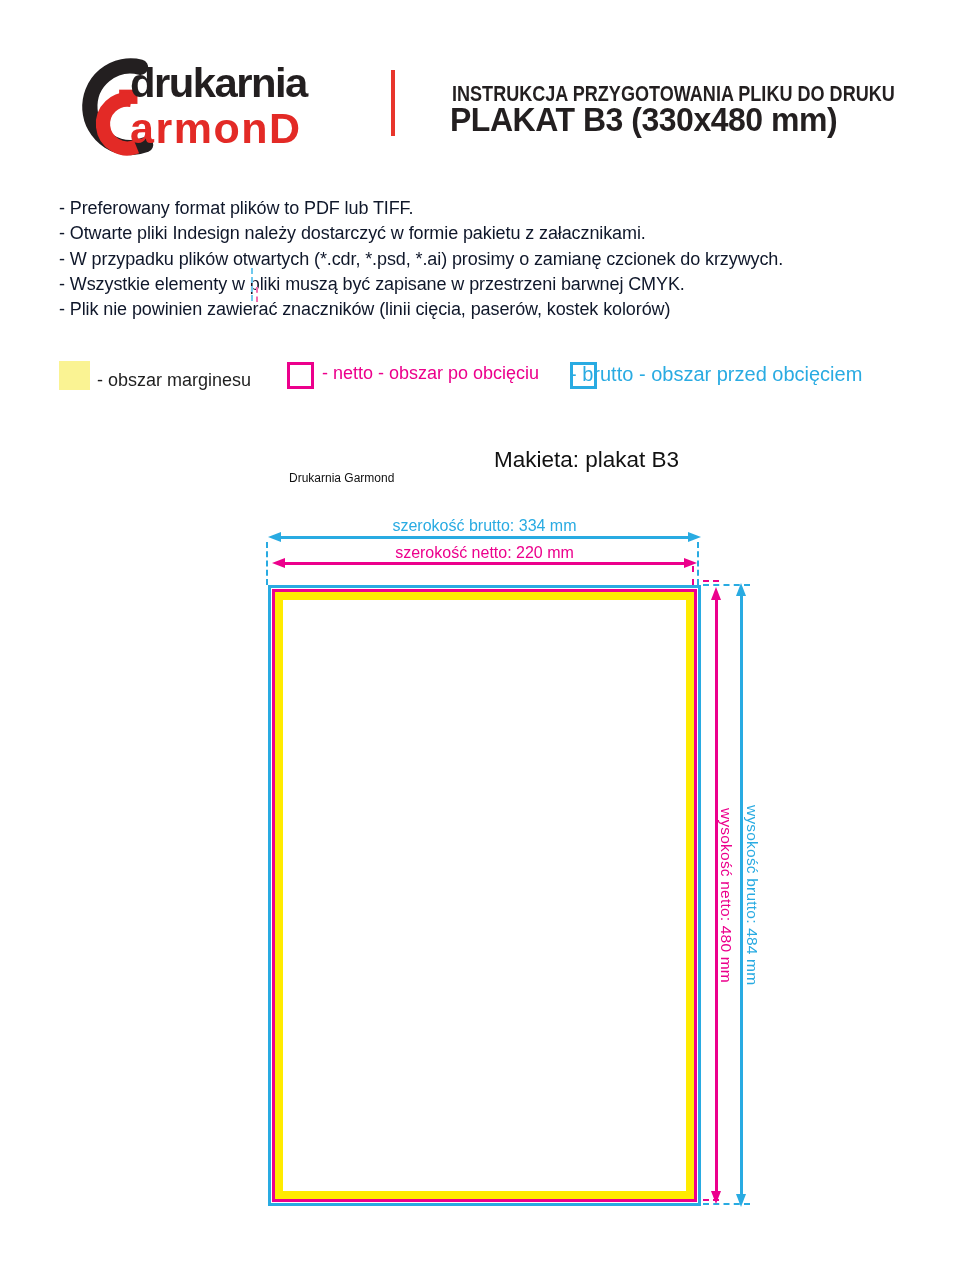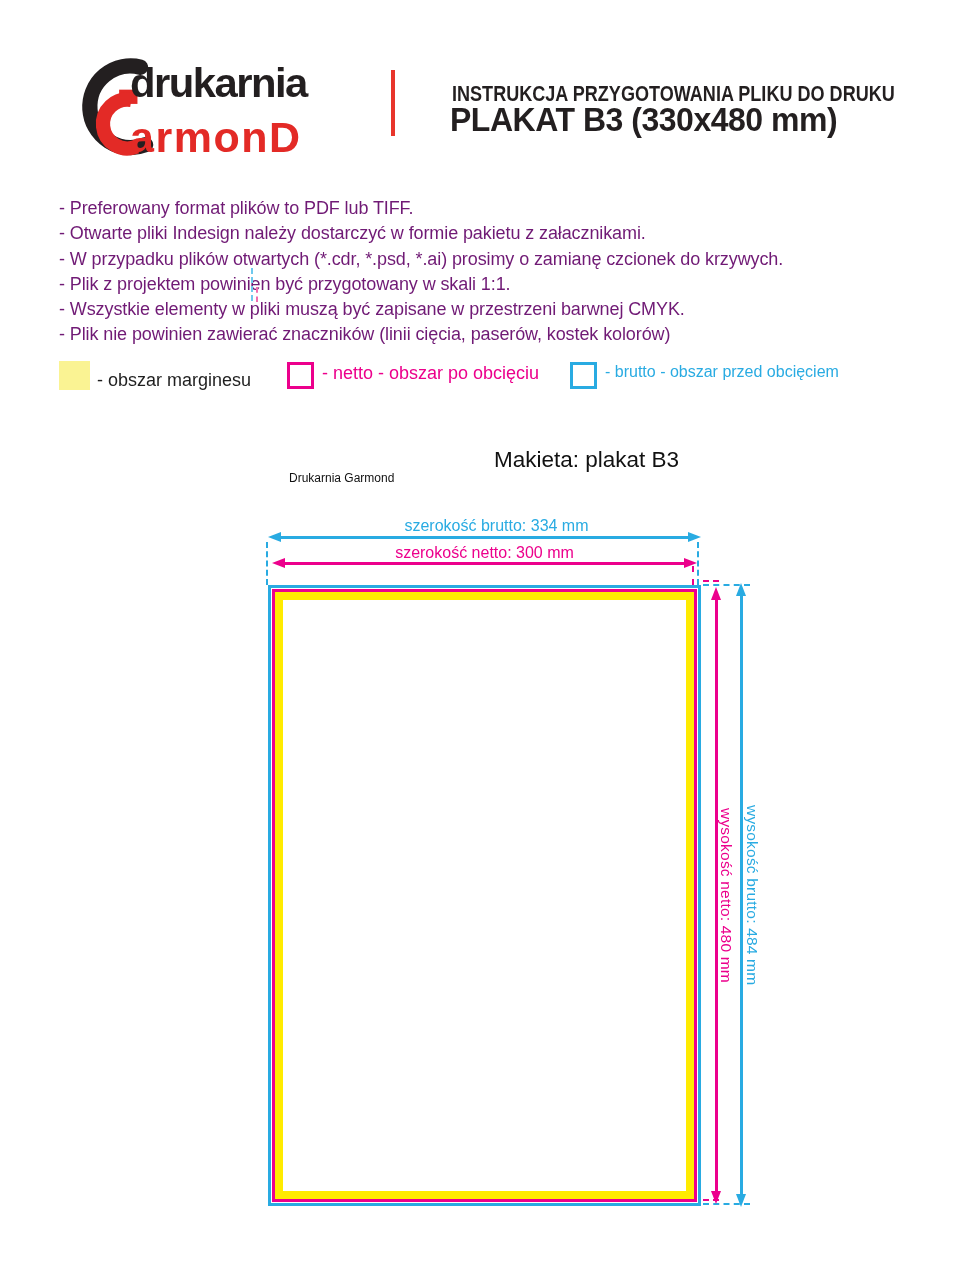--- a/index.html
+++ b/index.html
@@ -3,51 +3,51 @@
 <meta charset="utf-8">
 <style>
   html,body{margin:0;padding:0;background:#fff;}
   .page{position:relative;width:969px;height:1264px;background:#ffffff;overflow:hidden;
         font-family:"Liberation Sans","DejaVu Sans",sans-serif;color:#231F20;}
 
   
   .logo-swoosh{position:absolute;left:60px;top:55px;width:106px;height:106px;}
   .logo-line1{position:absolute;left:130px;top:60px;font-size:41px;font-weight:800;
               letter-spacing:-1.5px;color:#231F20;transform:scaleX(1.02);transform-origin:left top;}
-  .logo-line2{position:absolute;left:130px;top:113px;font-size:43px;font-weight:800;
+  .logo-line2{position:absolute;left:130px;top:104px;font-size:43px;font-weight:800;
               letter-spacing:1.5px;color:#E32A26;}
   .divider{position:absolute;left:391px;top:70px;width:4px;height:66px;background:#E8352B;}
   .subtitle{position:absolute;left:452px;top:82px;font-size:21.5px;font-weight:700;
             white-space:nowrap;transform:scaleX(.84);transform-origin:left top;color:#231F20;}
   .title{position:absolute;left:450px;top:101px;font-size:33px;font-weight:800;
          white-space:nowrap;letter-spacing:-.5px;transform:scaleX(.97);transform-origin:left top;color:#231F20;}
 
   
   .instructions{position:absolute;left:59px;top:196px;width:880px;font-size:18px;
-                line-height:25.3px;color:#701a75;letter-spacing:-.1px;}
+                line-height:25.3px;color:#0f172a;letter-spacing:-.1px;}
   .instruction-line{white-space:nowrap;}
 
   
   .artifact-cyan{position:absolute;left:251px;top:268px;height:33px;width:0;border-left:2px dashed #6fc9ee;}
   .artifact-magenta{position:absolute;left:256px;top:287px;height:15px;width:0;border-left:2px dashed #f06eb0;}
 
   
   .sw-margin{position:absolute;left:59px;top:361px;width:31px;height:29px;background:#FAF393;}
   .lb-margin{position:absolute;left:97px;top:363px;font-size:18px;color:#1f1f1f;white-space:nowrap;margin-top:7px;}
   .sw-netto{position:absolute;left:287px;top:362px;width:21px;height:21px;background:#fff;border:3.5px solid #EC008C;}
   .lb-netto{position:absolute;left:322px;top:363px;font-size:18px;color:#EC008C;white-space:nowrap;}
   .sw-brutto{position:absolute;left:570px;top:362px;width:21px;height:21px;background:#fff;border:3.5px solid #29ABE2;}
-  .lb-brutto{position:absolute;left:605px;top:363px;font-size:16px;color:#29ABE2;white-space:nowrap;}
+  .lb-brutto{position:absolute;left:570px;top:363px;font-size:20px;color:#29ABE2;white-space:nowrap;}
 
   
   .mk-title{position:absolute;left:279px;top:447px;width:400px;text-align:right;font-size:22.5px;color:#111;}
   .mk-sub{position:absolute;left:289px;top:471px;width:400px;text-align:left;font-size:12px;color:#111;}
 
   
-  .wb-label{position:absolute;left:280px;top:517px;width:433px;text-align:center;font-size:16px;color:#29ABE2;}
+  .wb-label{position:absolute;left:268px;top:517px;width:433px;text-align:center;font-size:16px;color:#29ABE2;}
   .wn-label{position:absolute;left:272px;top:544px;width:425px;text-align:center;font-size:16px;color:#EC008C;}
 
   
   .h-arrow{position:absolute;height:11px;}
   .h-arrow .line{position:absolute;left:11px;right:11px;top:4.2px;height:2.8px;}
   .h-arrow .head-l,.h-arrow .head-r{position:absolute;top:0;width:0;height:0;
        border-top:5.5px solid transparent;border-bottom:5.5px solid transparent;}
   .h-arrow .head-l{left:0;}
   .h-arrow .head-r{right:0;}
   .h-arrow.cyan .line{background:#29ABE2;}
@@ -115,21 +115,20 @@
   <div class="logo-line1">drukarnia</div>
   <div class="logo-line2">armonD</div>
   <div class="divider"></div>
   <div class="subtitle">INSTRUKCJA PRZYGOTOWANIA PLIKU DO DRUKU</div>
   <div class="title">PLAKAT B3 (330x480 mm)</div>
 
   <div class="instructions">
       <div class="instruction-line">- Preferowany format plików to PDF lub TIFF.</div>
       <div class="instruction-line">- Otwarte pliki Indesign należy dostarczyć w formie pakietu z załacznikami.</div>
       <div class="instruction-line">- W przypadku plików otwartych (*.cdr, *.psd, *.ai) prosimy o zamianę czcionek do krzywych.</div>
-      <div class="instruction-line">- Plik z projektem powinien być przygotowany w skali 1:1.</div>
       <div class="instruction-line">- Wszystkie elementy w pliki muszą być zapisane w przestrzeni barwnej CMYK.</div>
       <div class="instruction-line">- Plik nie powinien zawierać znaczników (linii cięcia, paserów, kostek kolorów)</div>
     </div>
 
   <div class="artifact-cyan"></div>
   <div class="artifact-magenta"></div>
 
   <div class="sw-margin"></div>
   <div class="lb-margin">- obszar marginesu</div>
   <div class="sw-netto"></div>
@@ -139,21 +138,21 @@
 
   <div class="mk-title">Makieta: plakat B3</div>
   <div class="mk-sub">Drukarnia Garmond</div>
 
   <div class="wb-label">szerokość brutto: 334 mm</div>
   <div class="h-arrow cyan wb-arrow">
     <i class="line"></i>
     <i class="head-l"></i>
     <i class="head-r"></i>
   </div>
-  <div class="wn-label">szerokość netto: 300 mm</div>
+  <div class="wn-label">szerokość netto: 220 mm</div>
   <div class="h-arrow magenta wn-arrow">
     <i class="line"></i>
     <i class="head-l"></i>
     <i class="head-r"></i>
   </div>
 
   <div class="gv cyan gv-left"></div>
   <div class="gv cyan gv-right-c"></div>
   <div class="gv magenta gv-right-m"></div>
   <div class="gh magenta gh-top-m"></div>

